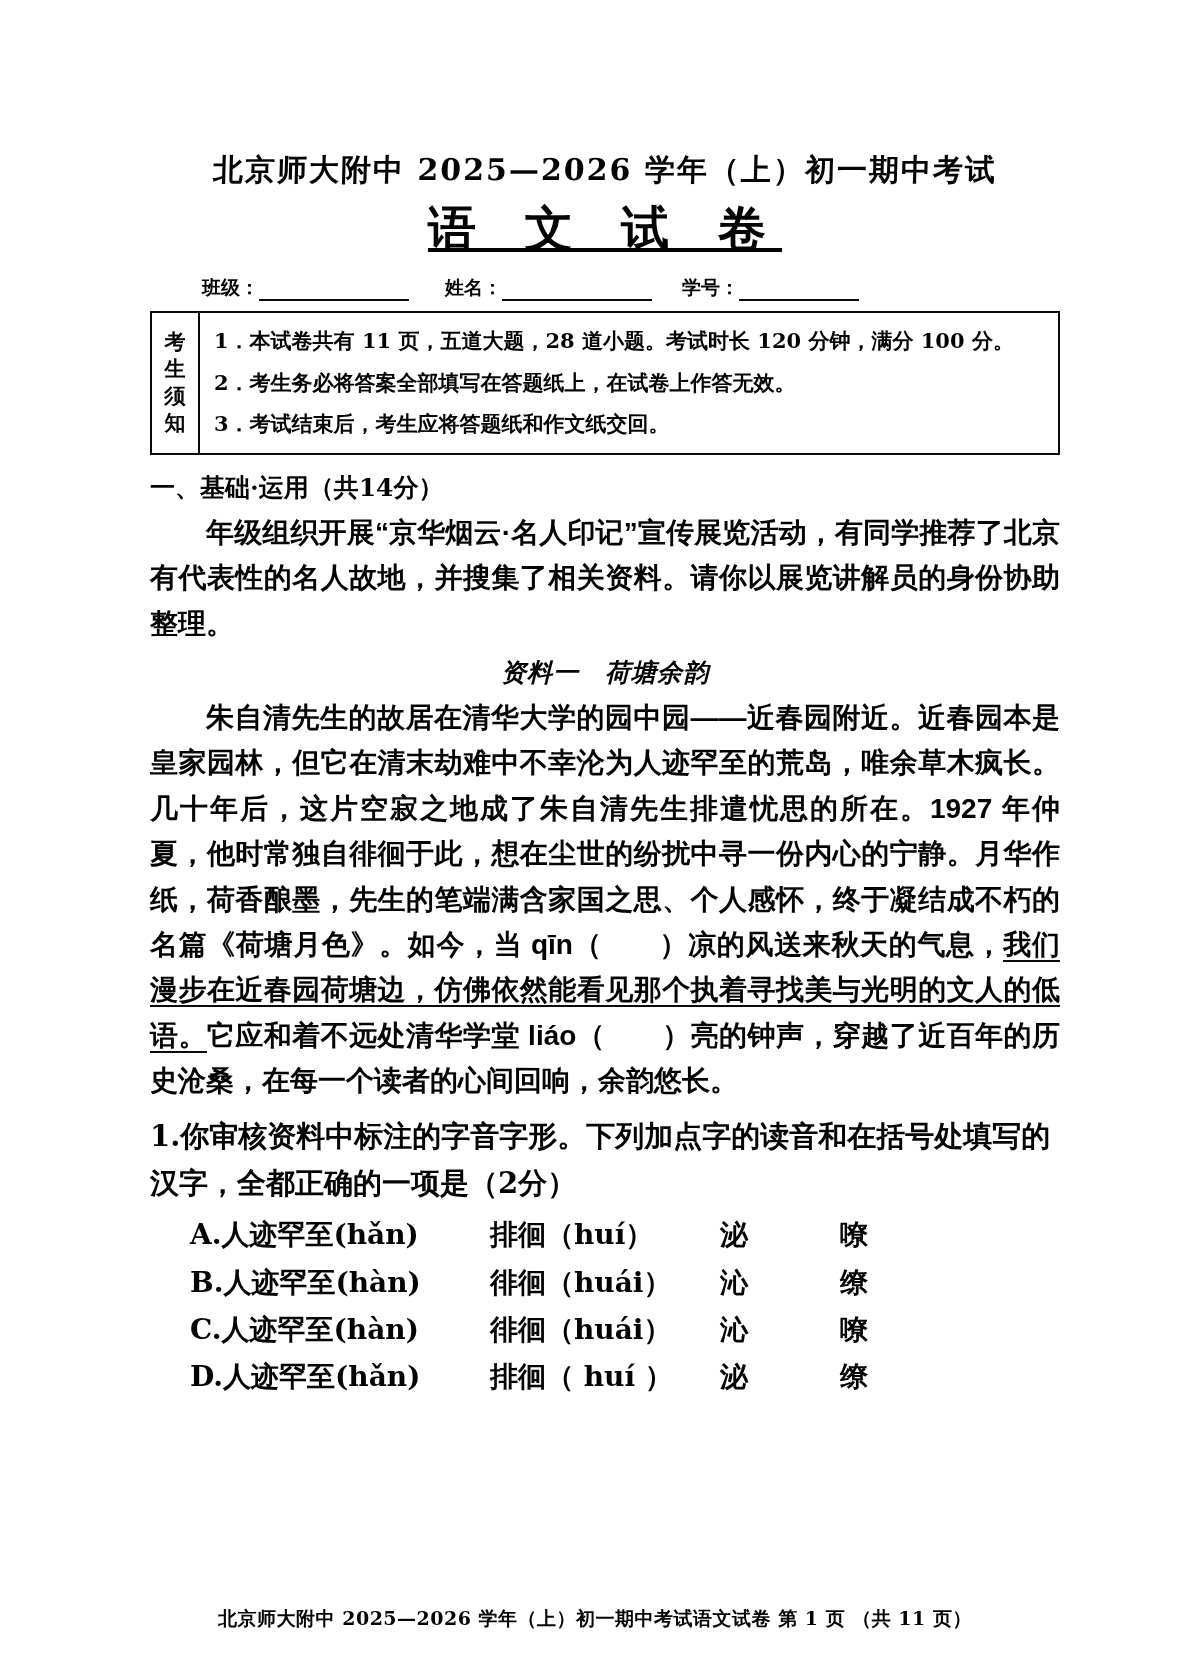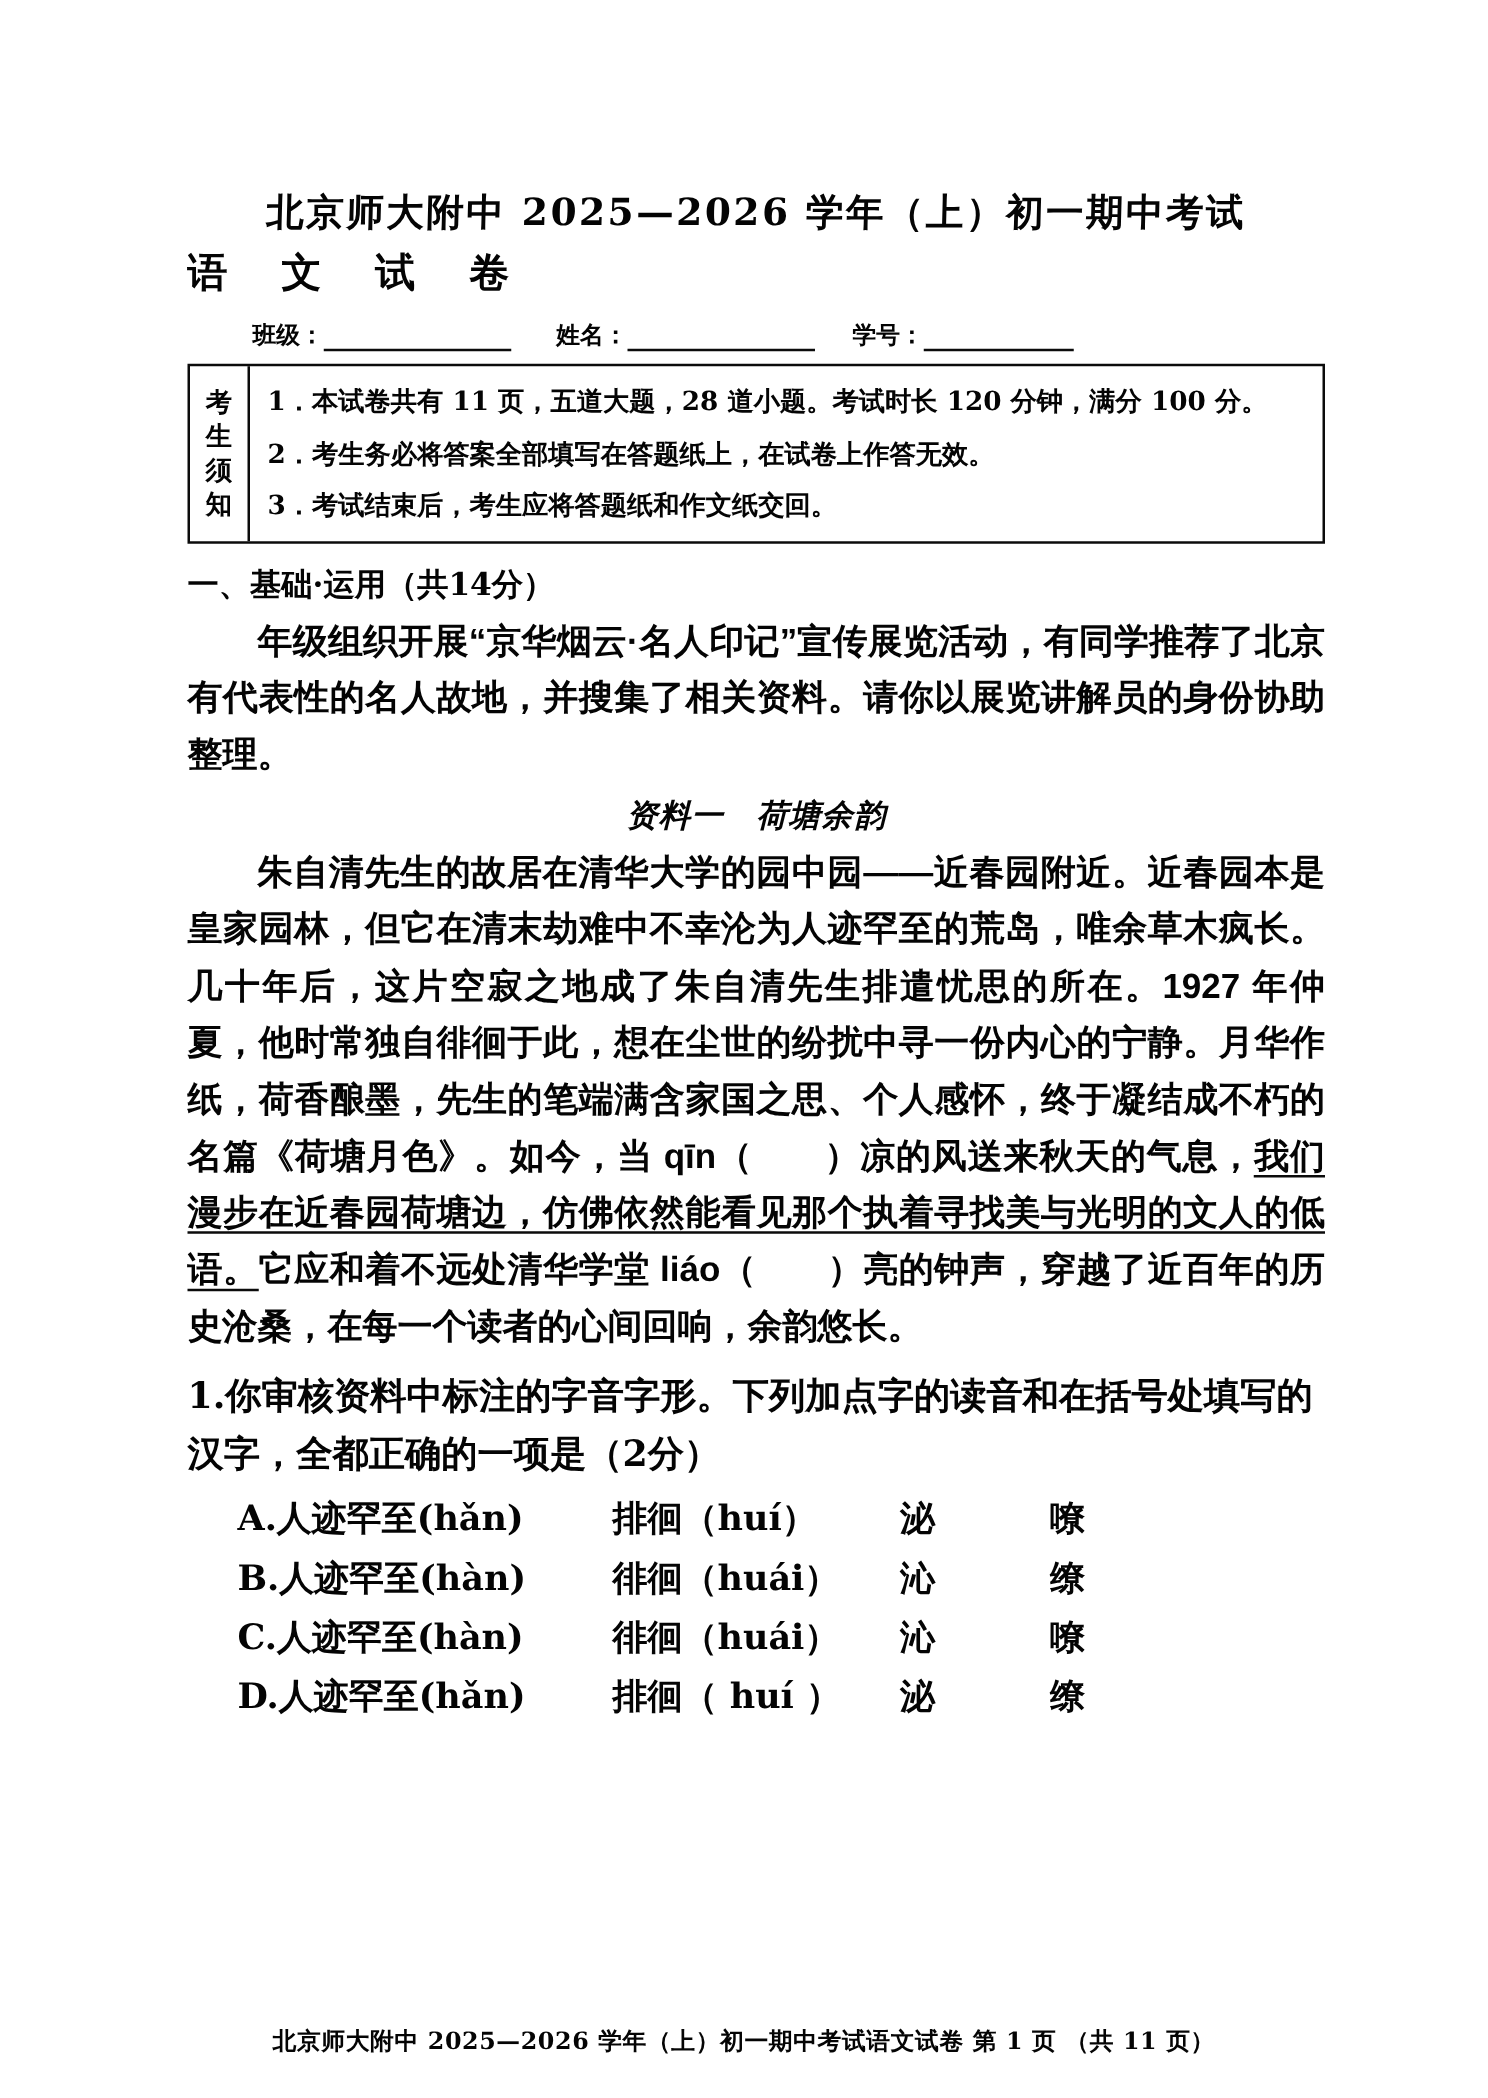--- a/index.html
+++ b/index.html
@@ -22,25 +22,27 @@
   .exam-title{
     text-align:center;
     font-size:30px;
     font-weight:bold;
     letter-spacing:2px;
     font-family:"DejaVu Serif","Liberation Serif",serif;
     margin:0 0 2px 0;
     transform:skewX(-1.5deg);
   }
   .paper-title{
-    font-size:32px;
+    text-align:center;
+    font-size:48px;
     font-weight:bold;
     letter-spacing:16px;
     font-family:"DejaVu Serif","Liberation Serif",serif;
     margin:6px 0 14px 0;
+    text-decoration:underline;
   }
   
   .idrow{
     display:flex;
     align-items:flex-end;
     font-size:19px;
     font-weight:bold;
     font-family:"DejaVu Serif","Liberation Serif",serif;
     margin:4px 0 10px 0;
     padding-left:52px;
@@ -138,21 +140,21 @@
     line-height:1.05;
     padding:9px 0;
   }
   .opt .c1{width:300px;}
   .opt .c2{width:230px;}
   .opt .c3{width:120px;}
   .opt .c4{width:120px;}
   
   .footer{
     position:absolute;
-    left:0;right:0;bottom:32px;
+    left:0;right:0;bottom:46px;
     text-align:center;
     font-size:19px;
     font-weight:bold;
     font-family:"DejaVu Serif","Liberation Serif",serif;
     letter-spacing:0.5px;
     margin-top:44px;
   }
 </style>
 </head>
 <body>

